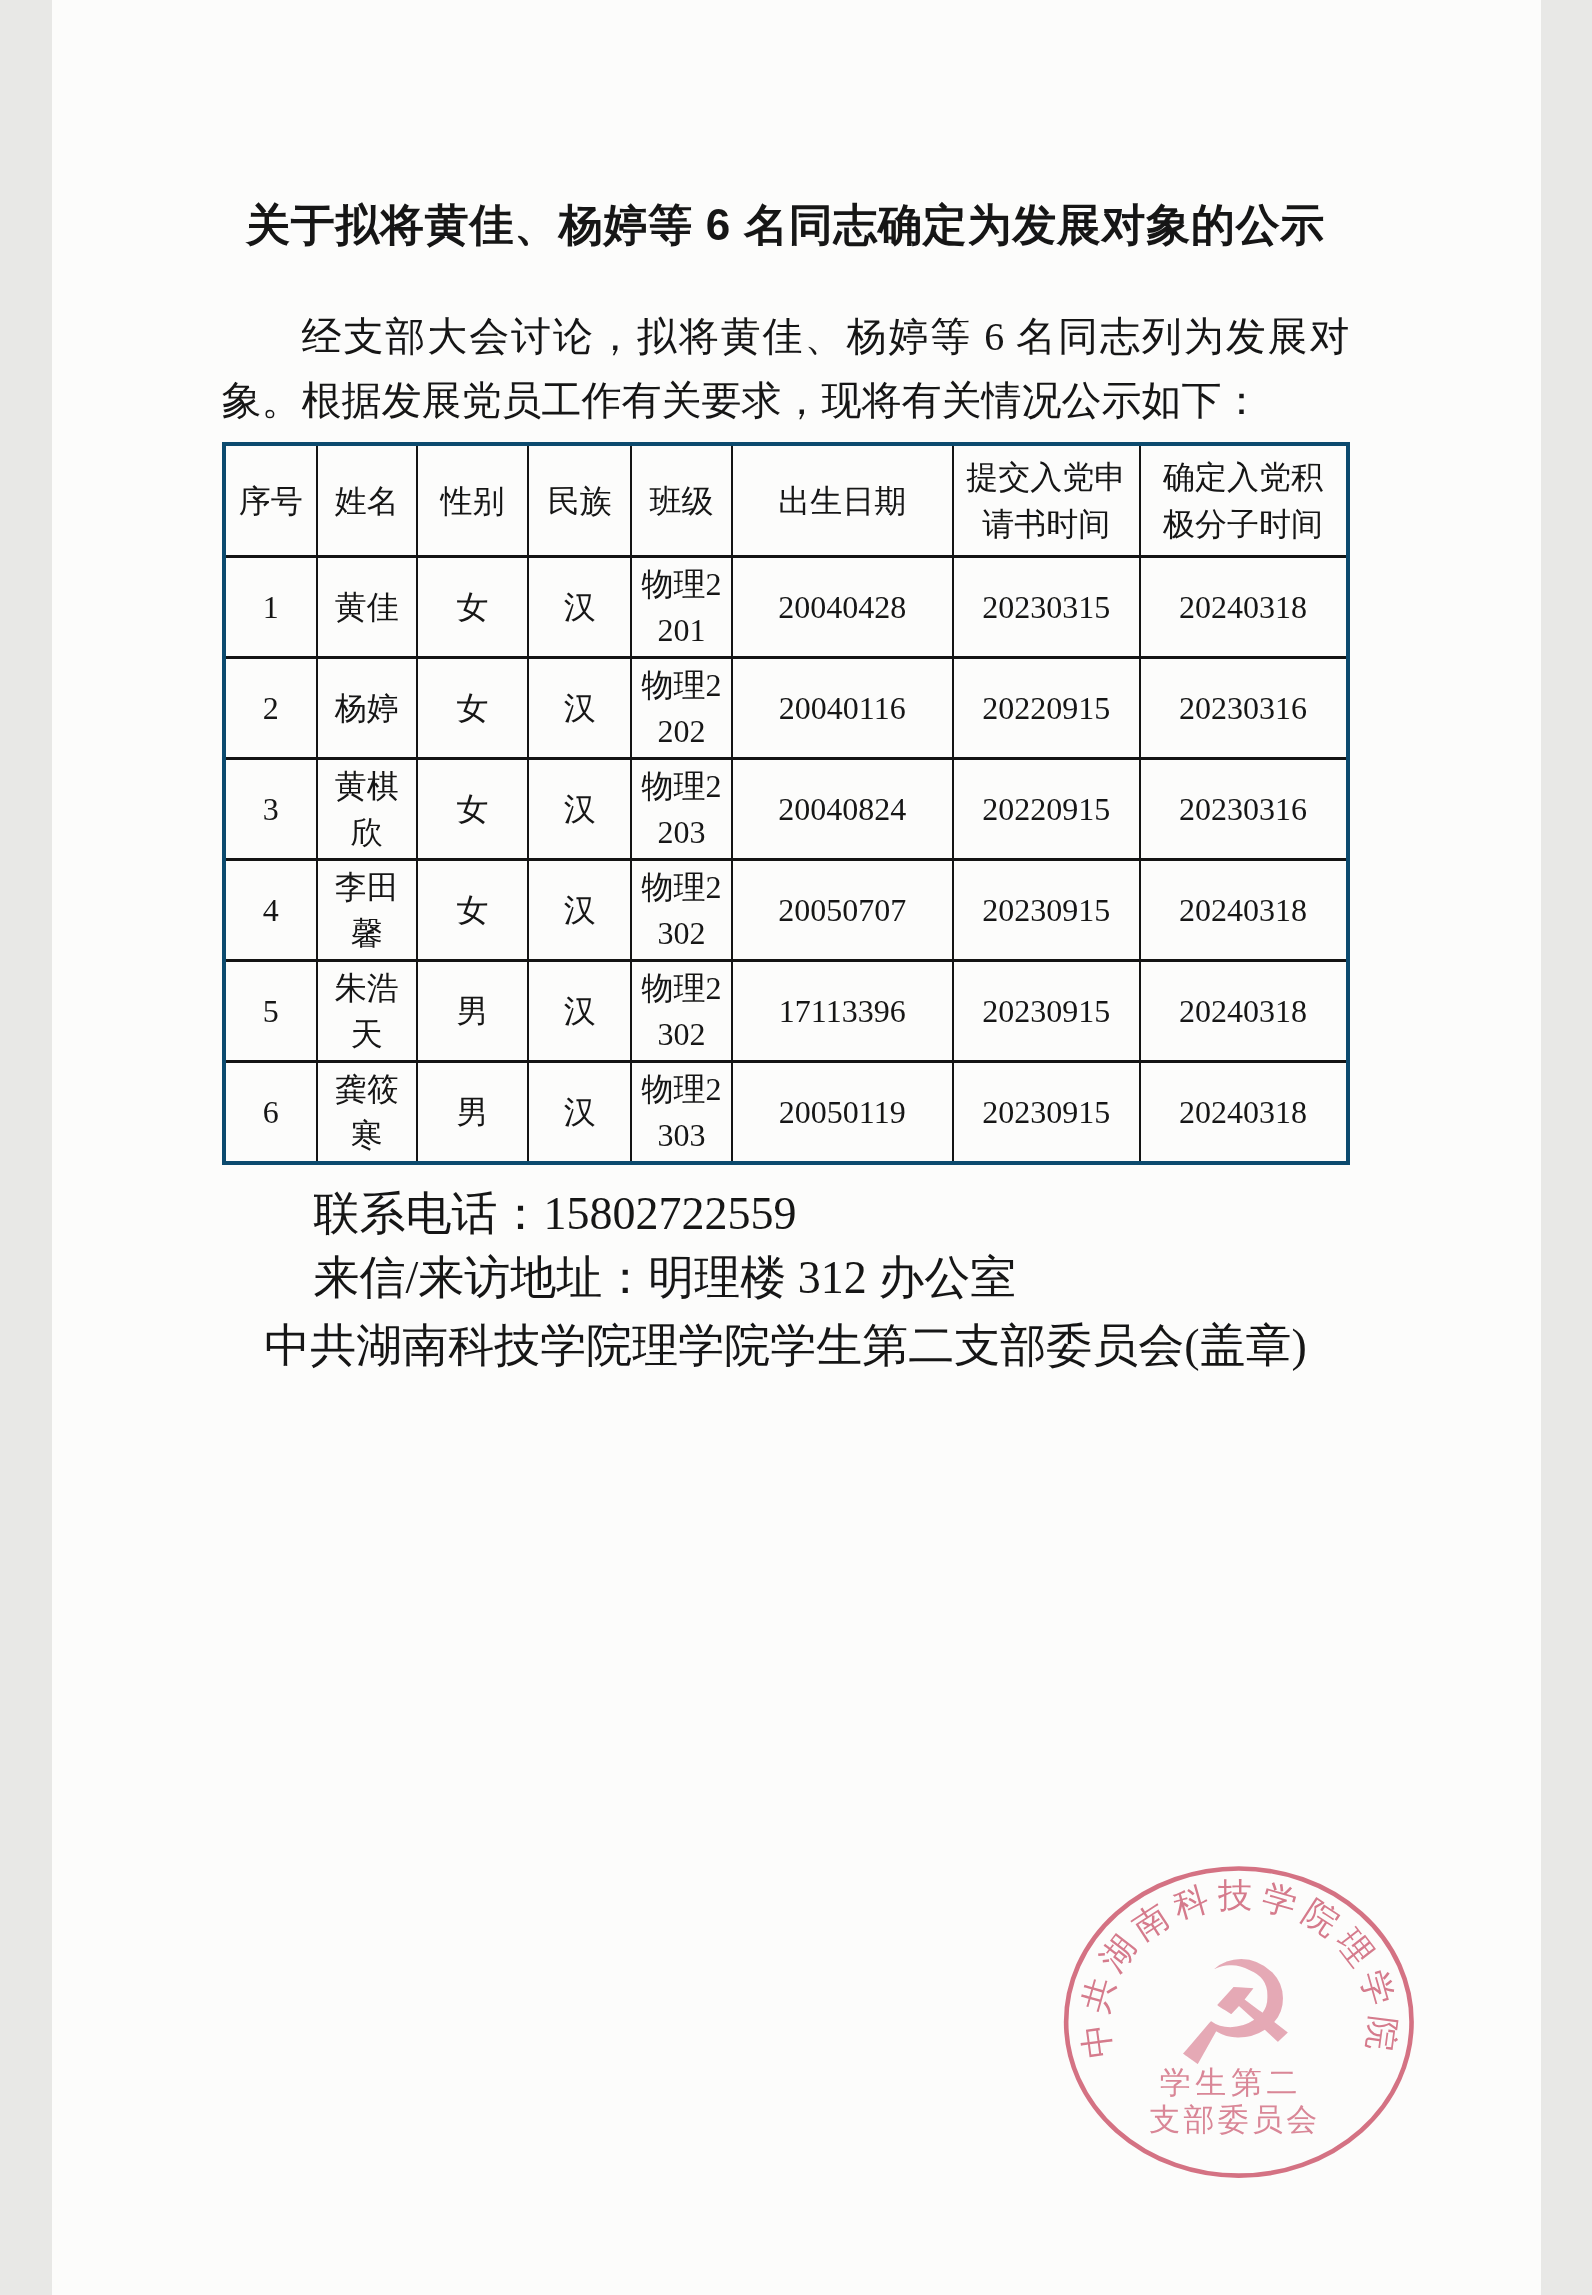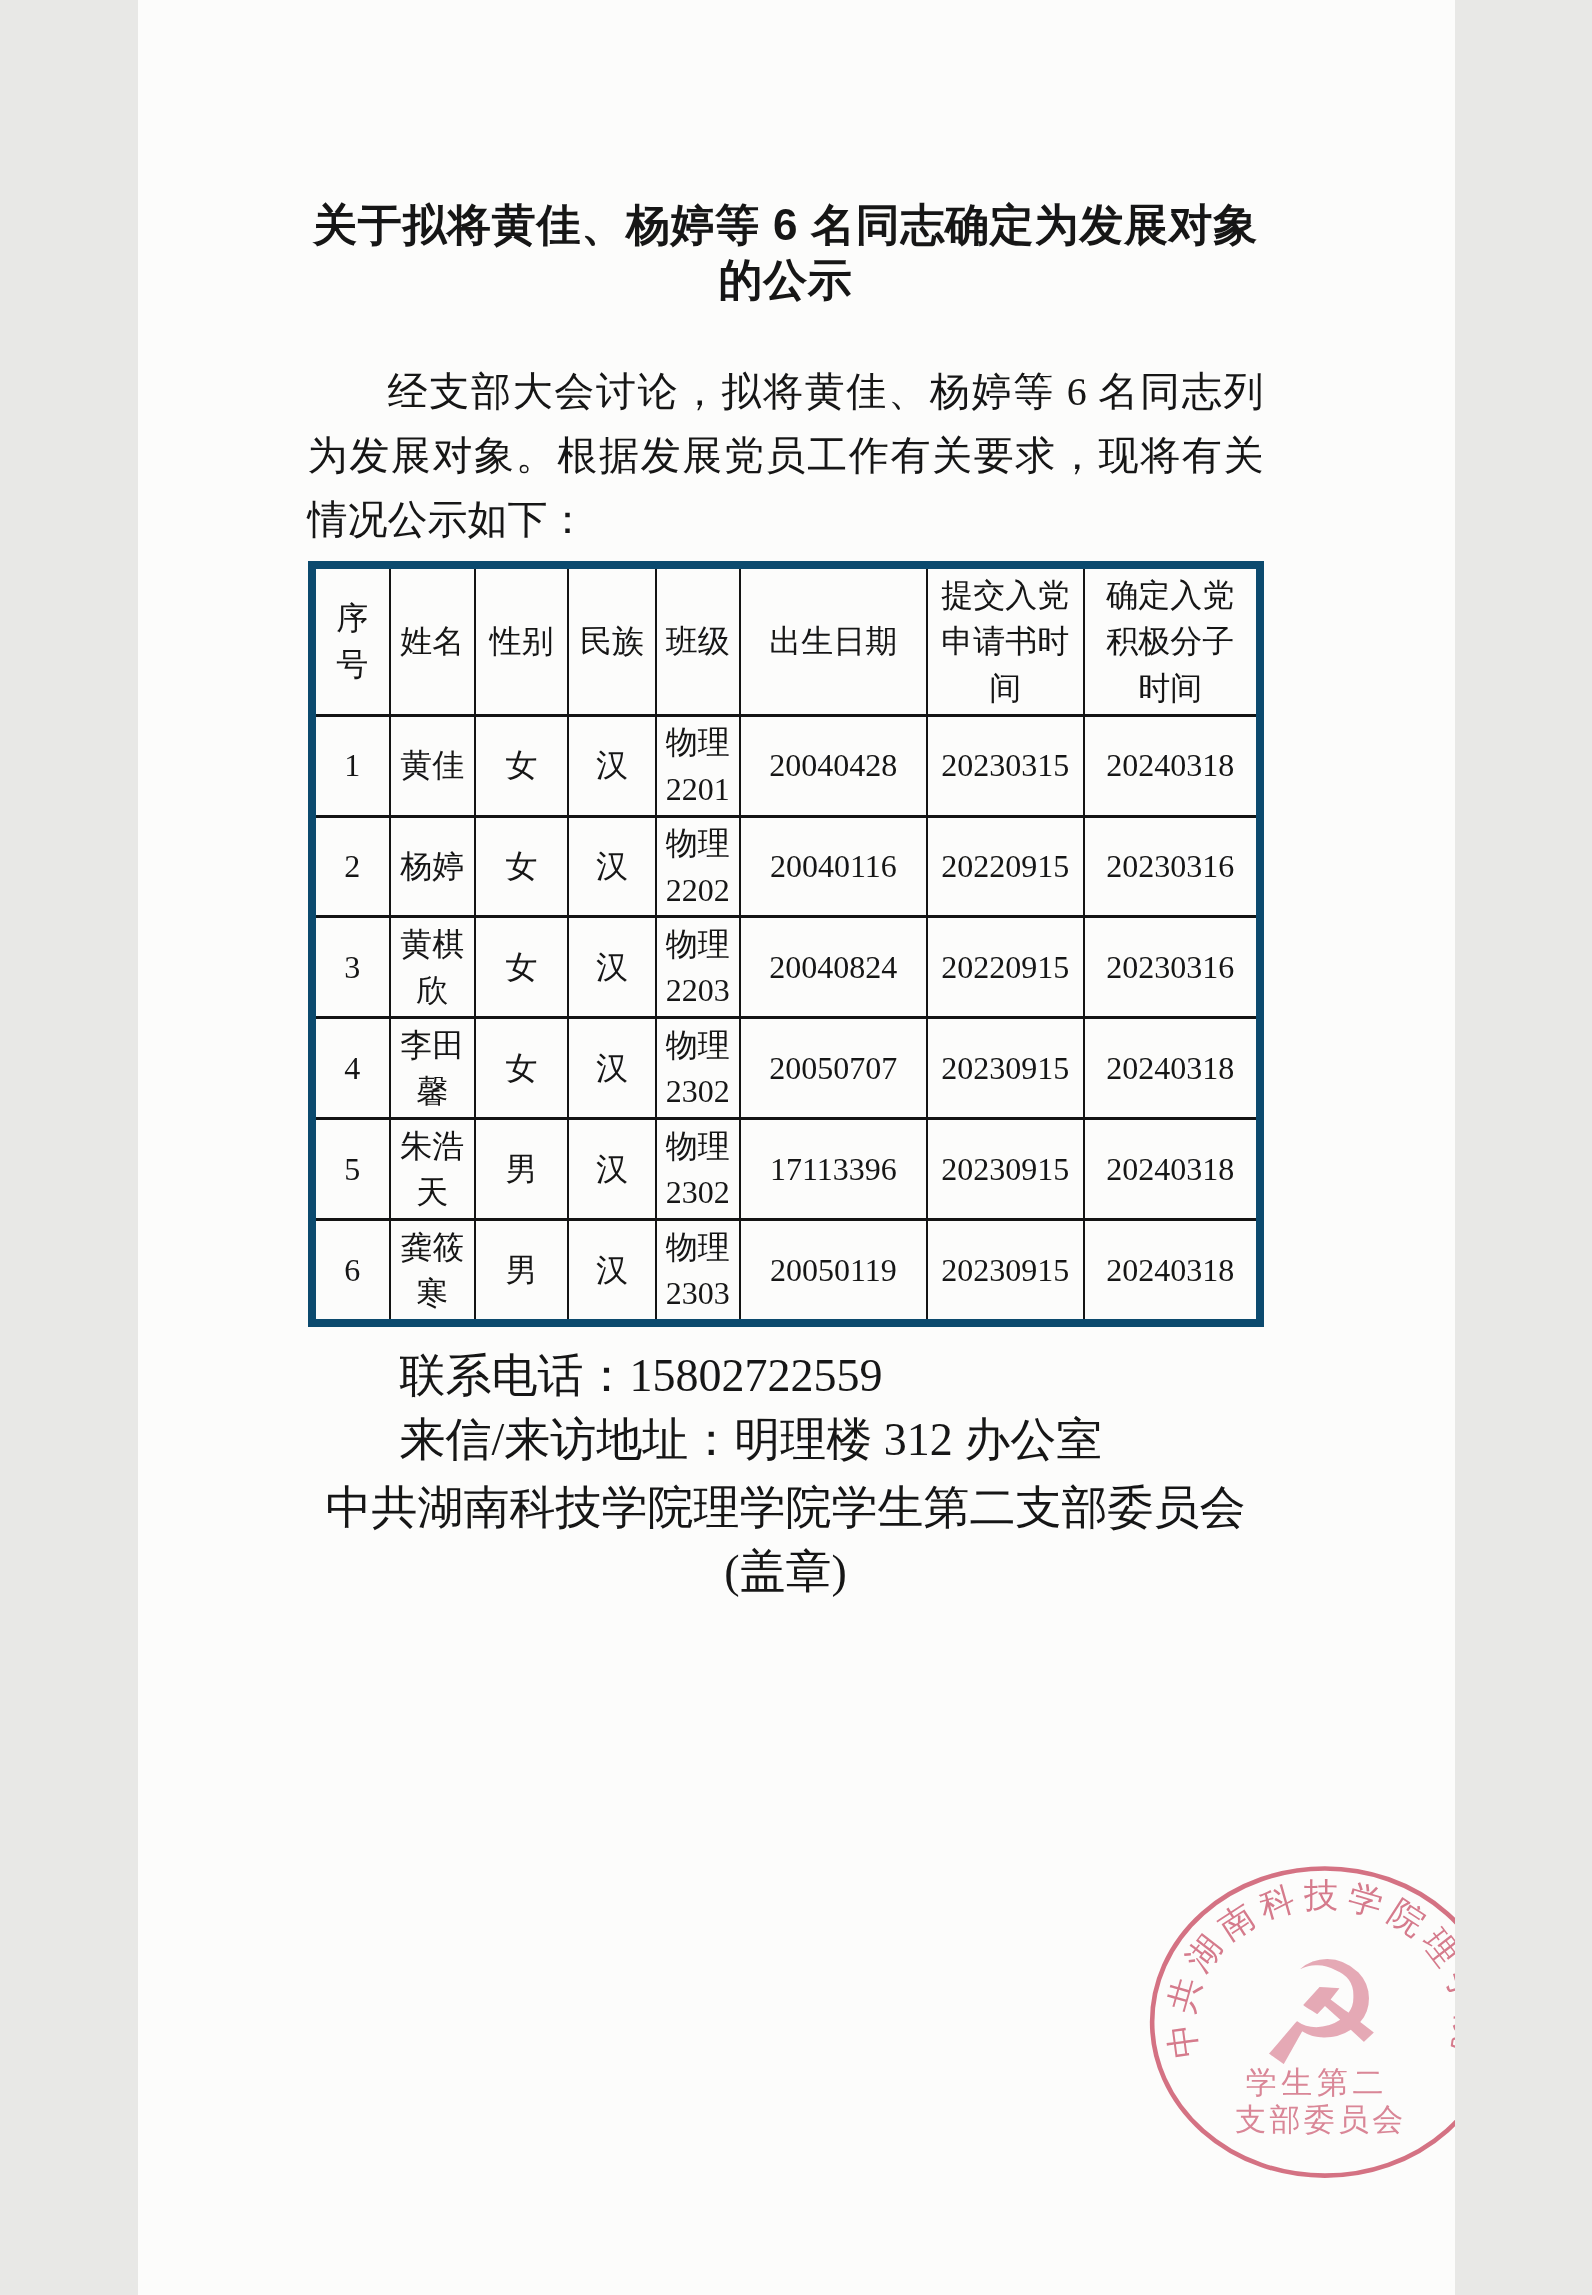--- a/index.html
+++ b/index.html
@@ -1,18 +1,18 @@
 <!DOCTYPE html>
 <html style="font-size:10.6px"><head>
 <meta charset="utf-8">
 <style>
   html,body{margin:0;padding:0;background:#e8e8e6;}
   .page{
     position:relative;
-    width:1317px;height:2295px;
+    width:1489px;height:2295px;
     background:#fcfcfb;
     overflow:hidden;
     font-family:"Liberation Serif","DejaVu Serif",serif;
     color:#161616;
     margin:0 auto;
   }
   .content{padding:197px 191px 0 170px;}
   .doc-title{
     font-family:"Liberation Sans","DejaVu Sans",sans-serif;
     font-weight:800;
@@ -26,21 +26,21 @@
     font-size:40px;
     line-height:64px;
     text-align:justify;
     text-indent:2em;
     margin:0;
   }
   table.roster{
     width:100%;
     border-collapse:collapse;
     table-layout:fixed;
-    border:8px solid #0c4a6e;
+    border:4px solid #0c4a6e;
     margin:9.2px 0 17px 0;
   }
   table.roster th, table.roster td{
     border:2px solid #141414;
     border-top-width:3.3px;
     border-bottom-width:3.3px;
     text-align:center;
     vertical-align:middle;
     font-weight:normal;
     font-size:32px;

